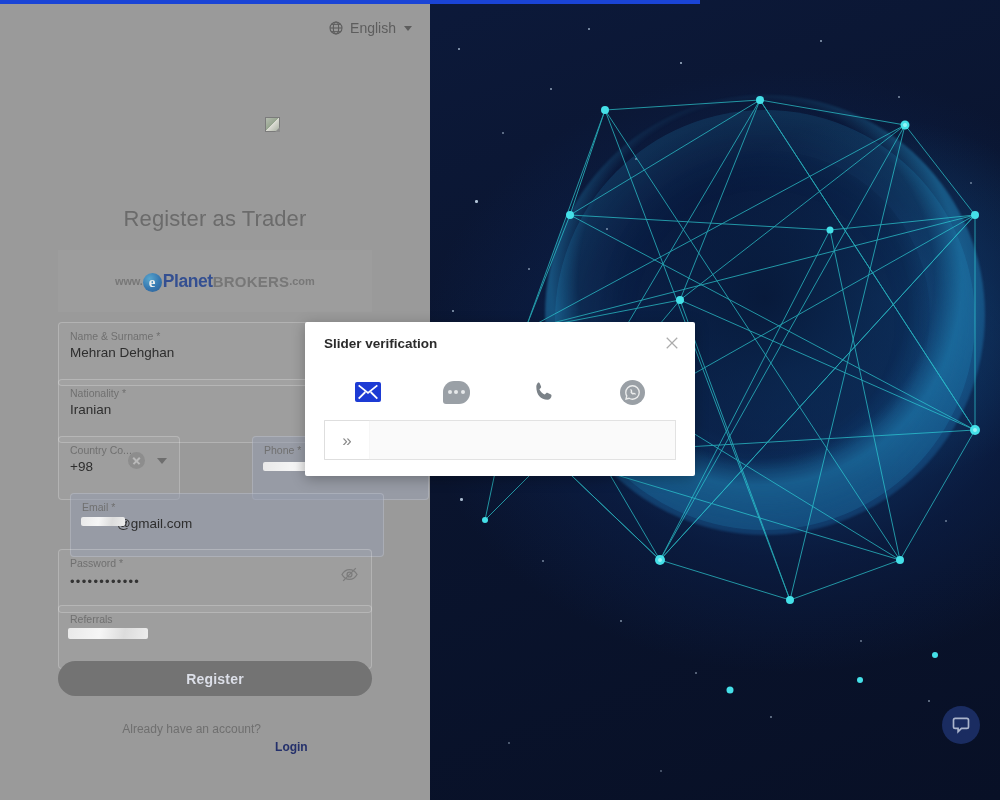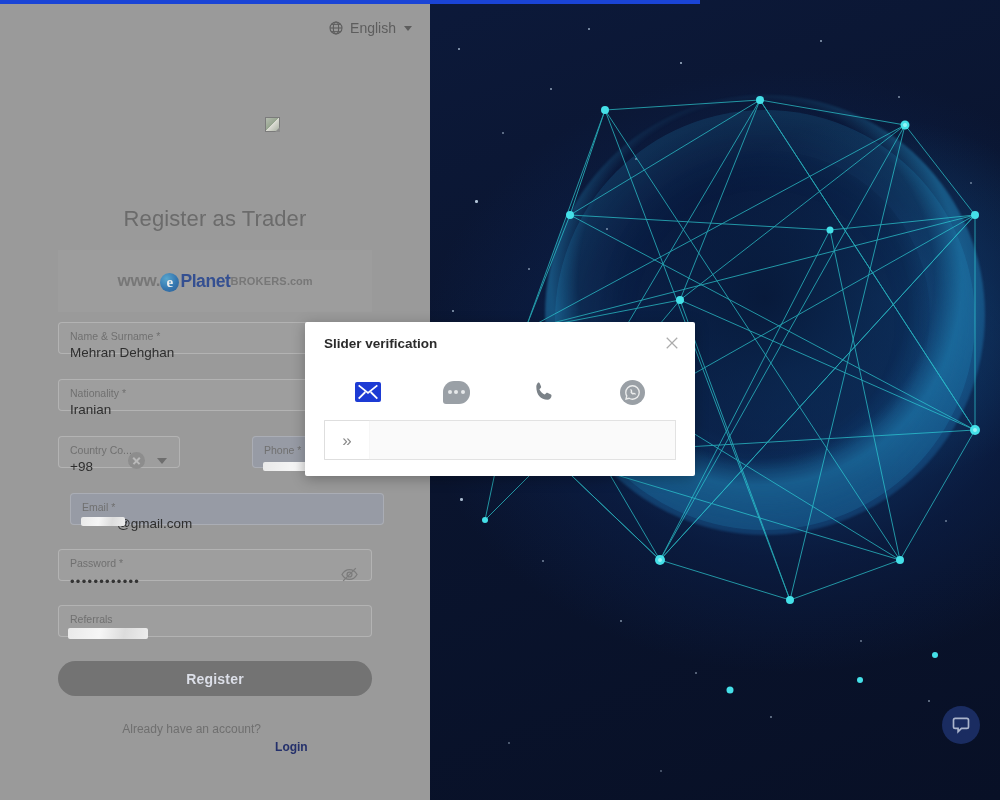--- a/index.html
+++ b/index.html
@@ -78,34 +78,34 @@
     position: absolute; left: 0; top: 206px; width: 314px; text-align: center;
     font-size: 22px; font-weight: 400; color: #6b6b6b; letter-spacing: 0.1px;
   }
 
   .logo-box {
     position: absolute; left: 0; top: 250px; width: 314px; height: 62px;
     display: flex; align-items: center; justify-content: center;
     background: rgba(255,255,255,0.04);
   }
   .logo { display: flex; align-items: center; font-weight: 700; opacity: 0.82; }
-  .logo .www { font-size: 17px; color: #6f6f6f; font-weight: 700; letter-spacing: -0.2px; }
+  .logo .www { font-size: 11px; color: #6f6f6f; font-weight: 700; letter-spacing: -0.2px; }
   .logo .e-mark {
     width: 19px; height: 19px; border-radius: 50%; margin: 0 1px 0 0;
     background: radial-gradient(circle at 35% 30%, #4aa8d8 0%, #1f6fb5 55%, #17518f 100%);
     color: #ffffff; font-size: 15px; font-weight: 700; line-height: 18px; text-align: center;
     font-family: "Liberation Serif", serif;
     position: relative; top: 1px;
   }
   .logo .planet { font-size: 17.5px; color: #1d3f8f; font-weight: 700; letter-spacing: -0.4px; }
-  .logo .brokers { font-size: 11px; color: #6f6f6f; font-weight: 700; letter-spacing: 0.2px; }
+  .logo .brokers { font-size: 15px; color: #6f6f6f; font-weight: 700; letter-spacing: 0.2px; }
   .logo .dotcom { font-size: 11px; color: #6f6f6f; font-weight: 700; }
 
   .field {
-    position: absolute; left: 0; width: 314px; height: 32px;
+    position: absolute; left: 0; width: 314px; height: 64px;
     border: 1px solid rgba(255,255,255,0.22); border-radius: 4px;
     background: rgba(255,255,255,0.045);
   }
   .field.focused { background: rgba(150,156,175,0.55); border-color: rgba(255,255,255,0.18); }
   .field .flabel {
     position: absolute; left: 11px; top: 7px; font-size: 10.5px; color: #707070;
   }
   .field .fvalue {
     position: absolute; left: 11px; top: 22px; font-size: 13.5px; color: #2e2e2e;
   }

